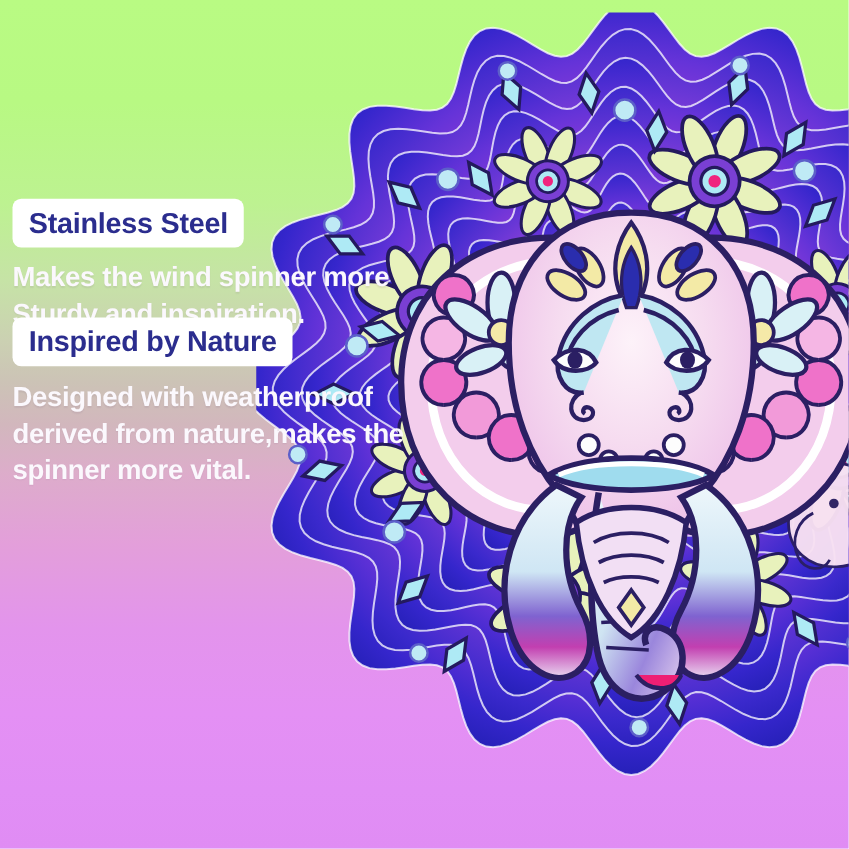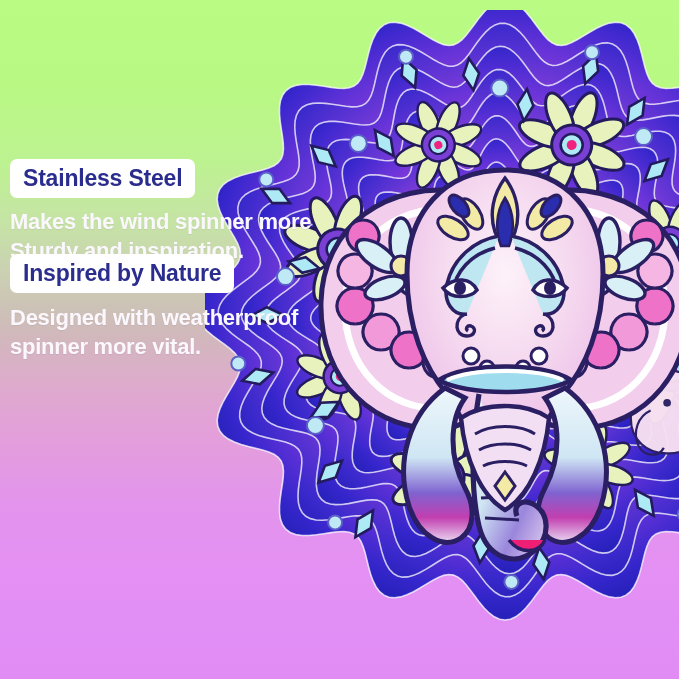--- a/index.html
+++ b/index.html
@@ -447,18 +447,19 @@
     <div class="desc">
       <span class="ln">Makes the wind spinner more</span>
       <span class="ln">Sturdy and inspiration.</span>
     </div>
   </div>
 
   <div class="feature f2">
     <div class="badge">Inspired by Nature</div>
     <div class="desc">
       <span class="ln">Designed with weatherproof</span>
+      <span class="ln">derived from nature,makes the</span>
       <span class="ln">spinner more vital.</span>
     </div>
   </div>
 
 
 </div>
 
 </body></html>

